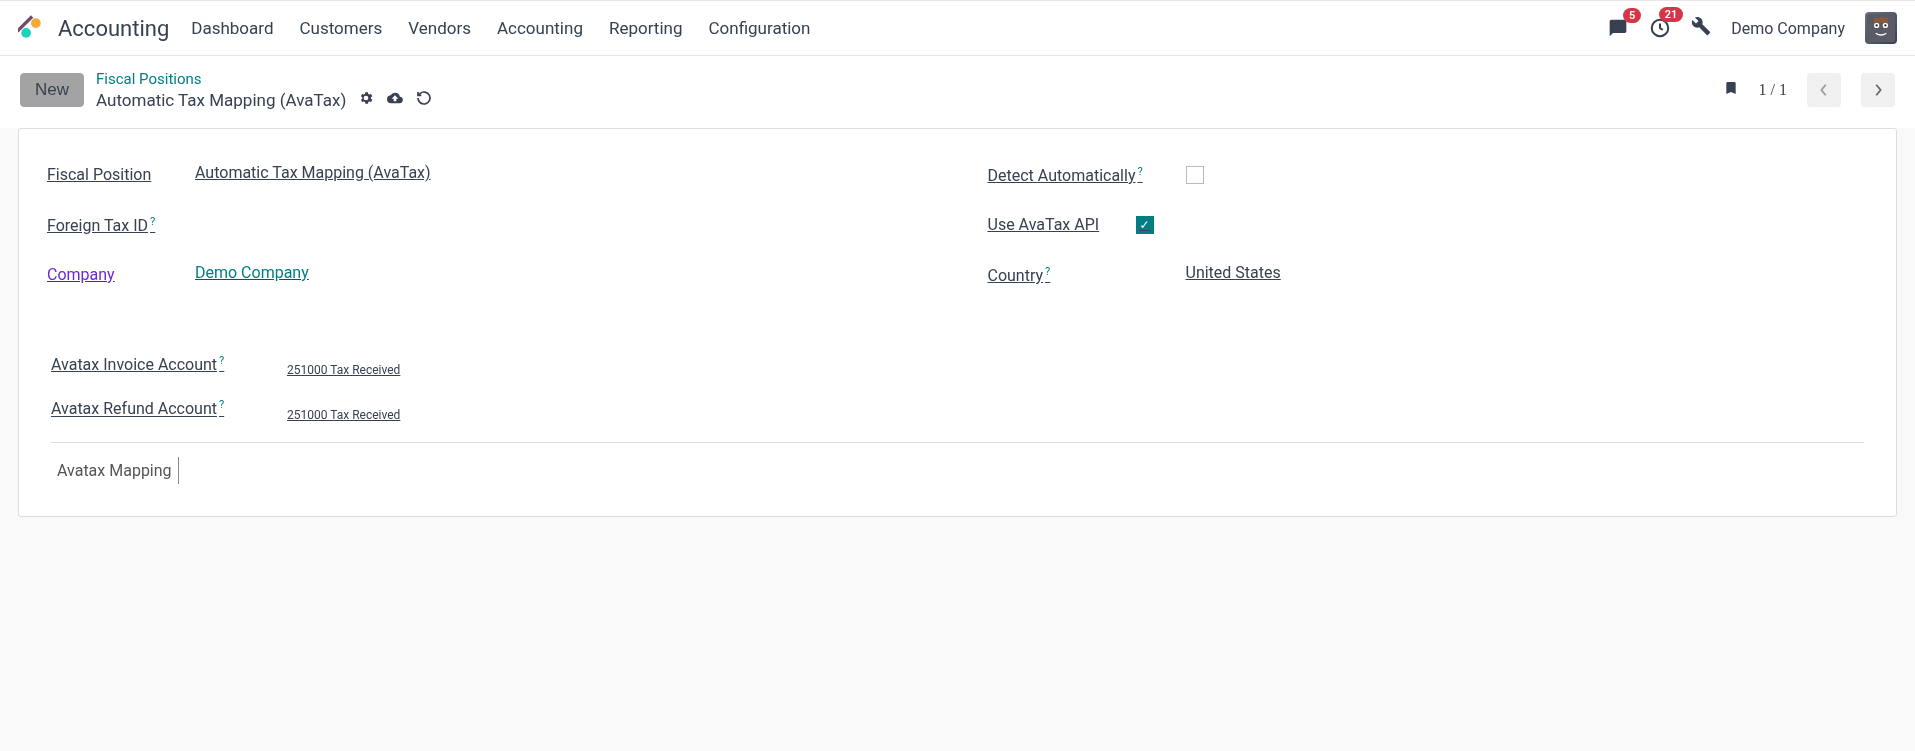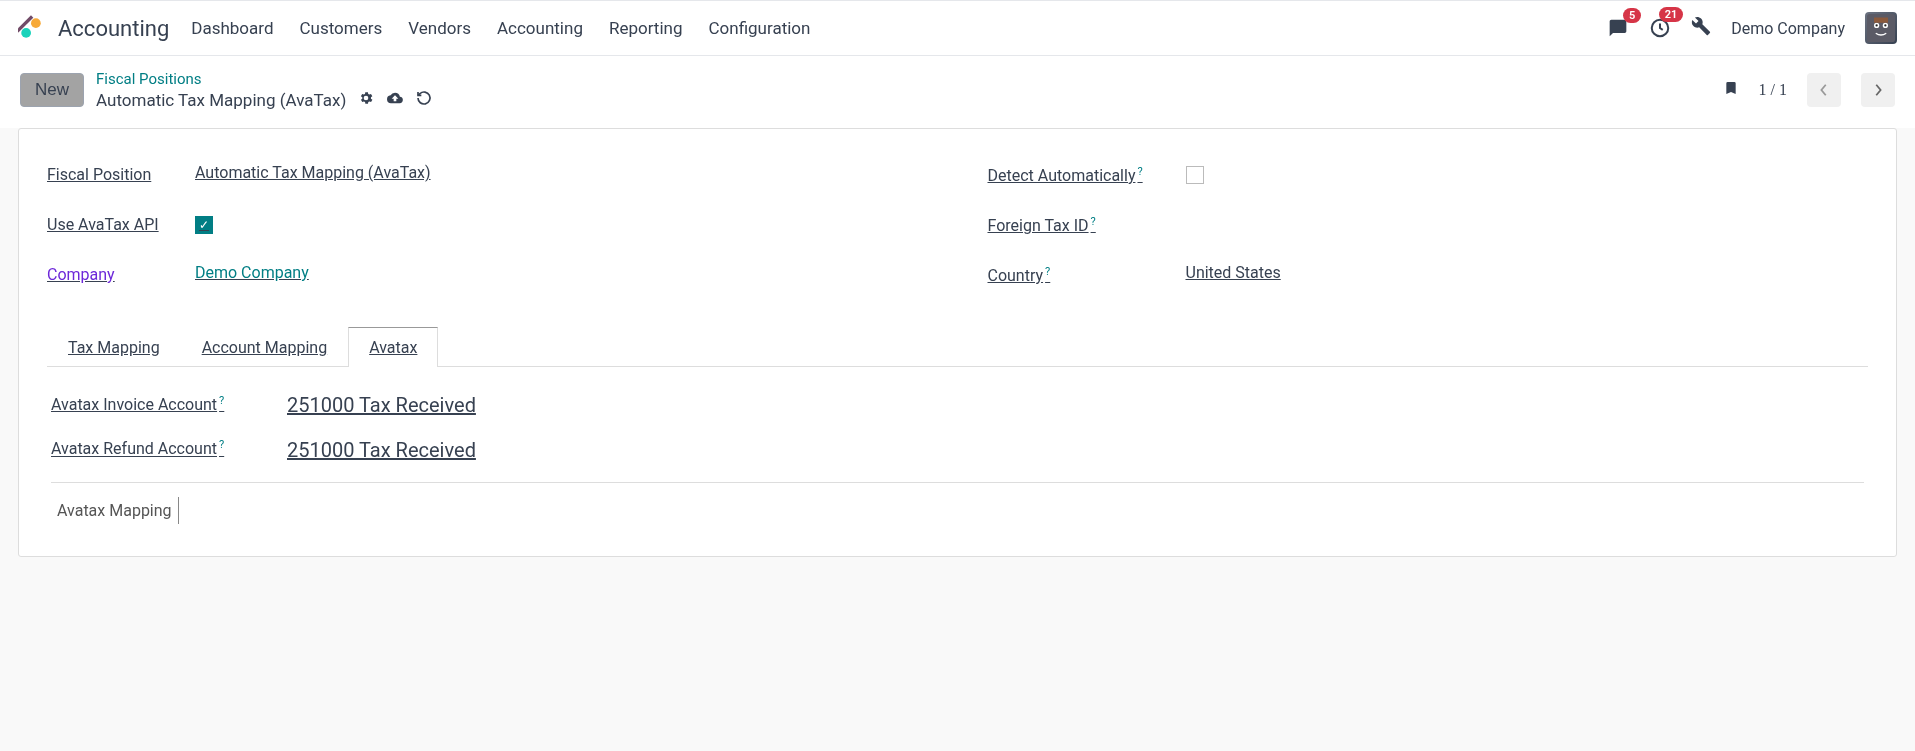--- a/index.html
+++ b/index.html
@@ -41,21 +41,21 @@
 .checkbox-checked { width: 18px; height: 18px; background: #017e84; display: inline-flex; align-items: center; justify-content: center; color: #fff; font-size: 12px; margin-top: 3px; }
 .checkbox-empty { width: 18px; height: 18px; border: 1px solid #bbb; display: inline-block; margin-top: 3px; }
 
 .tabs { border-bottom: 1px solid #ddd; display: flex; }
 .tab { padding: 10px 20px; font-size: 16px; color: #374151; cursor: pointer; border: 1px solid transparent; border-bottom: none; margin-bottom: -1px; }
 .tab.active { border-color: #ddd; border-top: 1px solid #999; background: #fff; }
 
 .tab-content { padding: 26px 4px 12px 4px; }
 .field-row { display: flex; align-items: flex-end; margin-bottom: 20px; gap: 36px; }
 .field-label { width: 200px; flex-shrink: 0; font-size: 16px; color: #374151; line-height: 1.5; }
-.field-value { font-size: 20px; color: #374151; padding-top: 0; }
+.field-value { font-size: 12px; color: #374151; padding-top: 0; }
 .section-sep { border: none; border-top: 1px solid #ddd; margin: 18px 0 14px 0; }
 .section-input { font-size: 16px; color: #555; padding: 4px 6px; border-right: 1px solid #888; display: inline-block; }
 </style>
 </head>
 <body>
 
 <div class="topbar">
   <svg class="logo" viewBox="0 0 32 32">
     <circle cx="10" cy="22" r="6" fill="#1ad3bb"></circle>
     <circle cx="22" cy="10" r="6" fill="#f7a938"></circle>
@@ -152,42 +152,37 @@
   <div class="form-grid">
     <div class="form-row">
       <div class="form-label">Fiscal Position</div>
       <div class="form-value">Automatic Tax Mapping (AvaTax)</div>
     </div>
     <div class="form-row">
       <div class="form-label" style="width:180px"><span>Detect Automatically</span><span class="help-q">?</span></div>
       <span class="checkbox-empty"></span>
     </div>
     <div class="form-row">
+      <div class="form-label" style="width:180px"><span>Foreign Tax ID</span><span class="help-q">?</span></div>
+      <div class="form-value"></div>
+    </div>
+    <div class="form-row">
       <div class="form-label">Use AvaTax API</div>
       <span class="checkbox-checked">✓</span>
-    </div>
-    <div class="form-row">
-      <div class="form-label" style="width:180px"><span>Foreign Tax ID</span><span class="help-q">?</span></div>
-      <div class="form-value"></div>
     </div>
     <div class="form-row">
       <div class="form-label muted">Company</div>
       <div class="form-value link-value">Demo Company</div>
     </div>
     <div class="form-row">
       <div class="form-label" style="width:180px"><span>Country</span><span class="help-q">?</span></div>
       <div class="form-value">United States</div>
     </div>
   </div>
 
-  <div class="tabs">
-    <div class="tab">Tax Mapping</div>
-    <div class="tab">Account Mapping</div>
-    <div class="tab active">Avatax</div>
-  </div>
 
   <div class="tab-content">
     <div class="field-row">
       <div class="field-label"><span>Avatax Invoice Account</span><span class="help-q">?</span></div>
       <div class="field-value">251000 Tax Received</div>
     </div>
     <div class="field-row">
       <div class="field-label"><span>Avatax Refund Account</span><span class="help-q">?</span></div>
       <div class="field-value">251000 Tax Received</div>
     </div>

